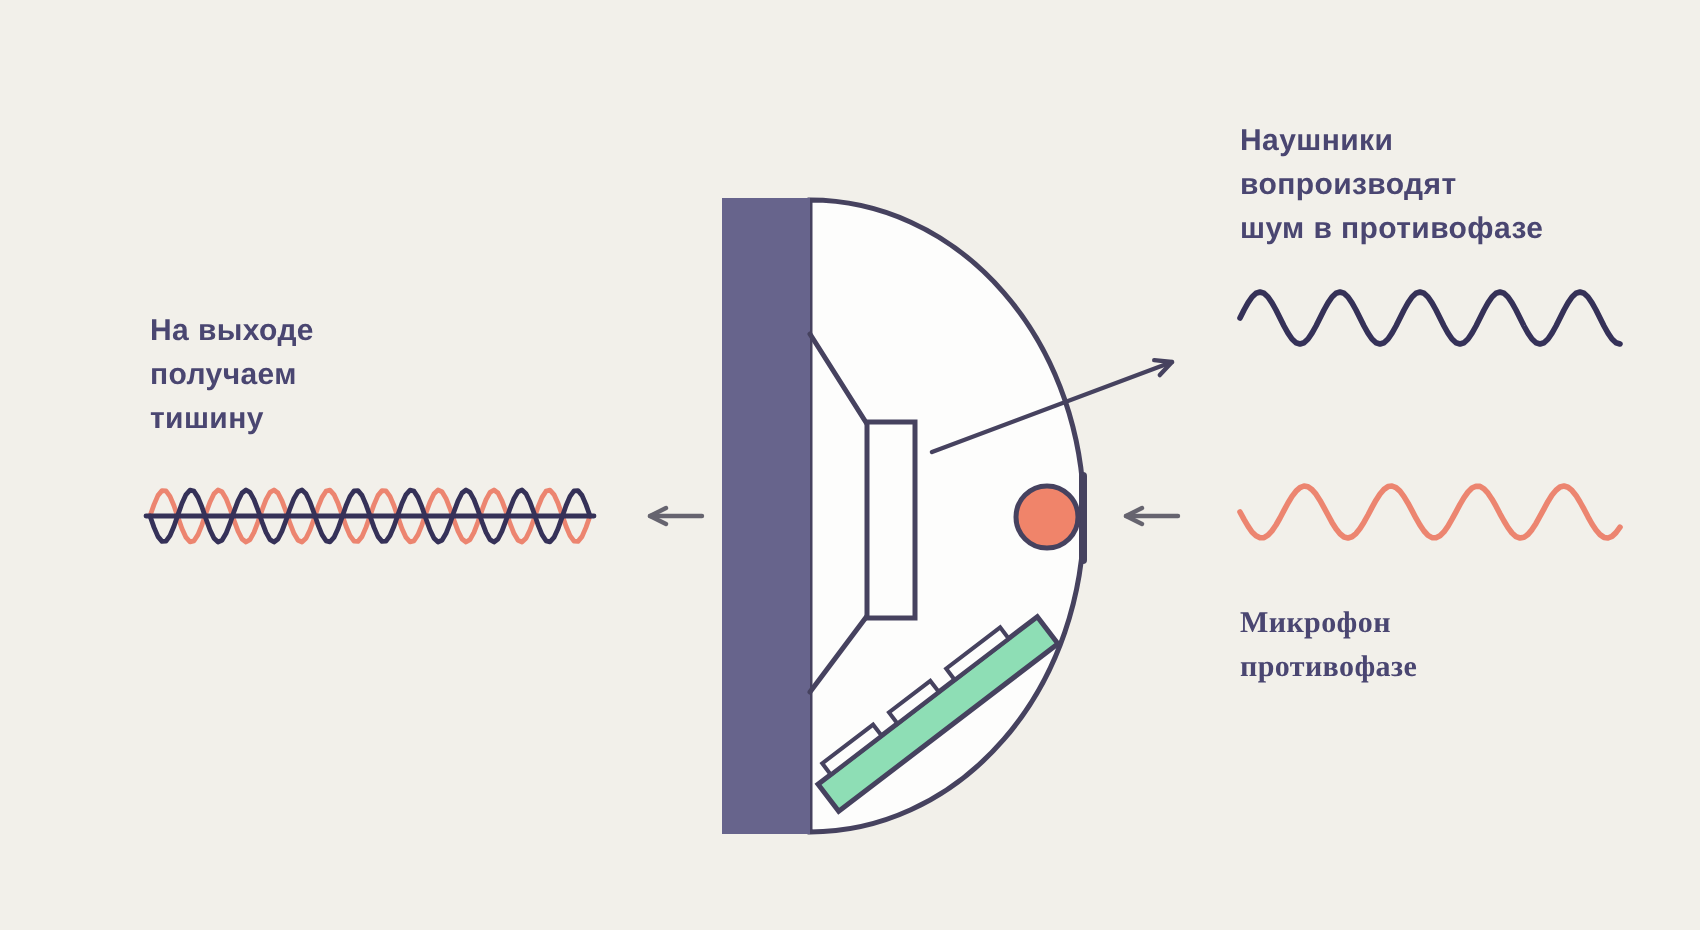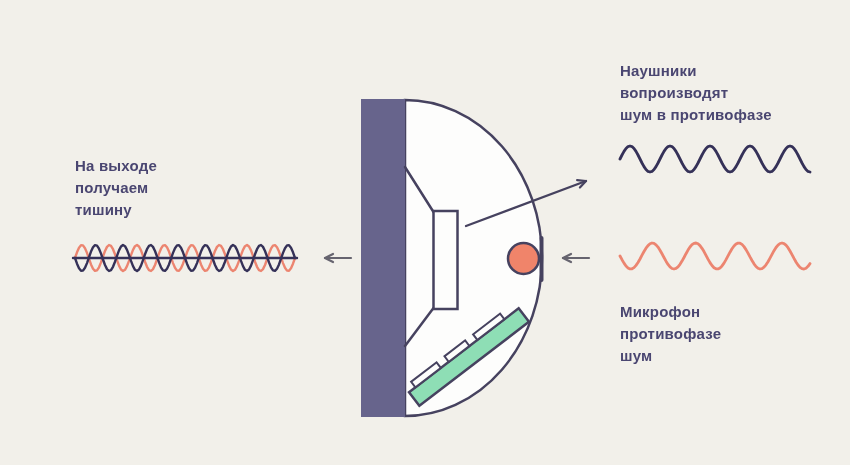--- a/index.html
+++ b/index.html
@@ -91,19 +91,18 @@
     <span>вопроизводят</span>
     <span>шум в противофазе</span>
   </div>
 
   <div class="label" style="left:75px;top:155px;">
     <span>На выходе</span>
     <span>получаем</span>
     <span>тишину</span>
   </div>
 
-  <div class="label" style="left:620px;top:301px;">
+  <div class="label" style="left:620px;top:301px;font-family:Liberation Serif, serif;">
     <span>Микрофон</span>
     <span>противофазе</span>
-    <span>шум</span>
   </div>
 
 </div>
 
 </body></html>

